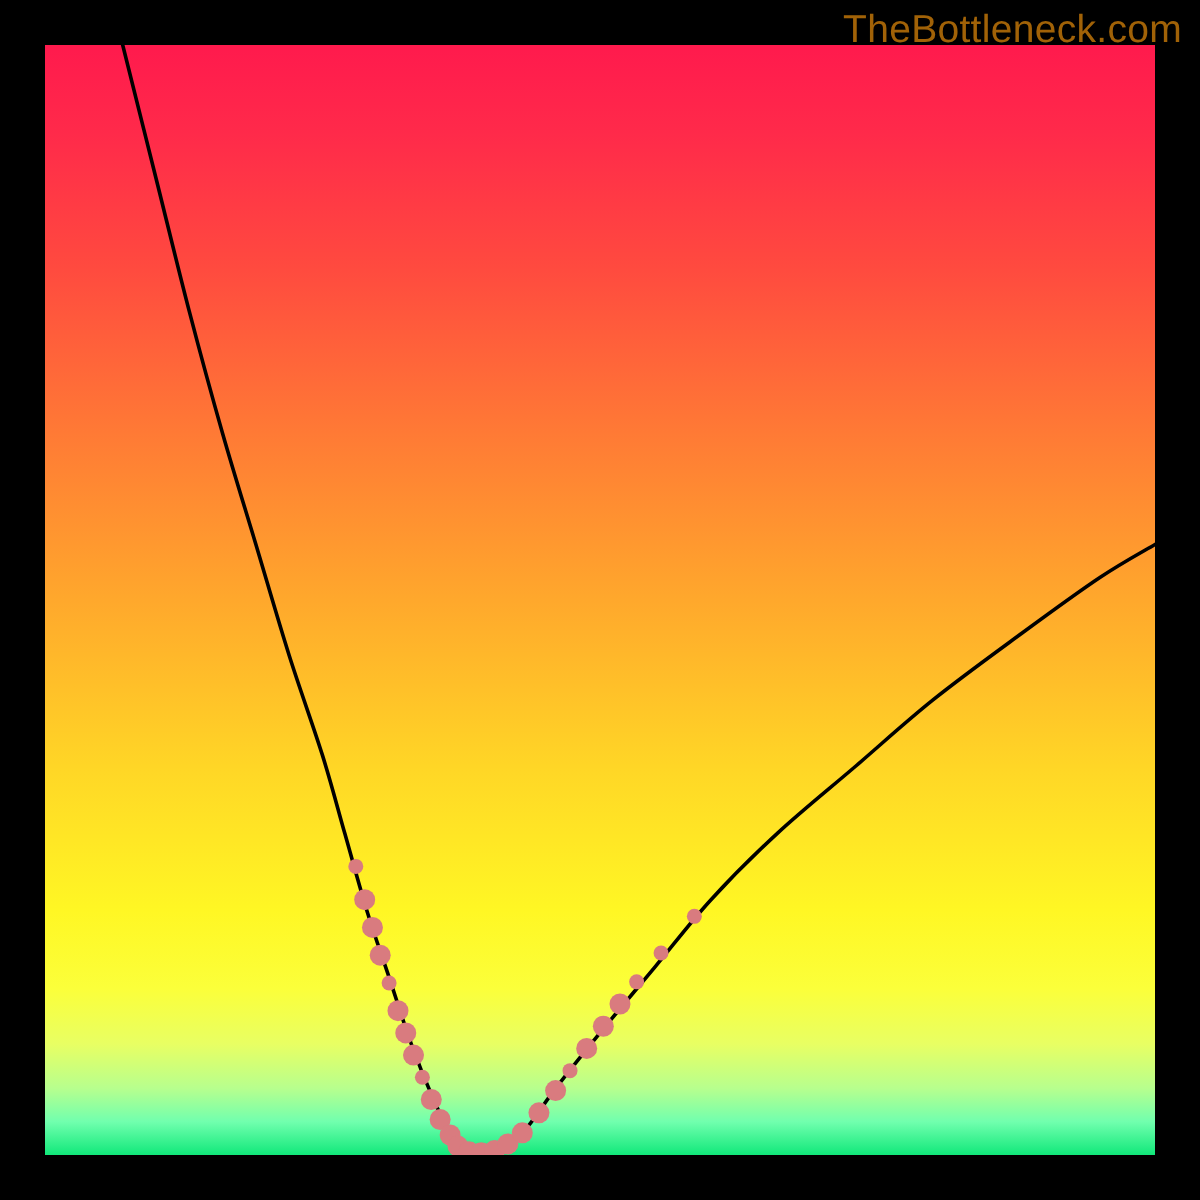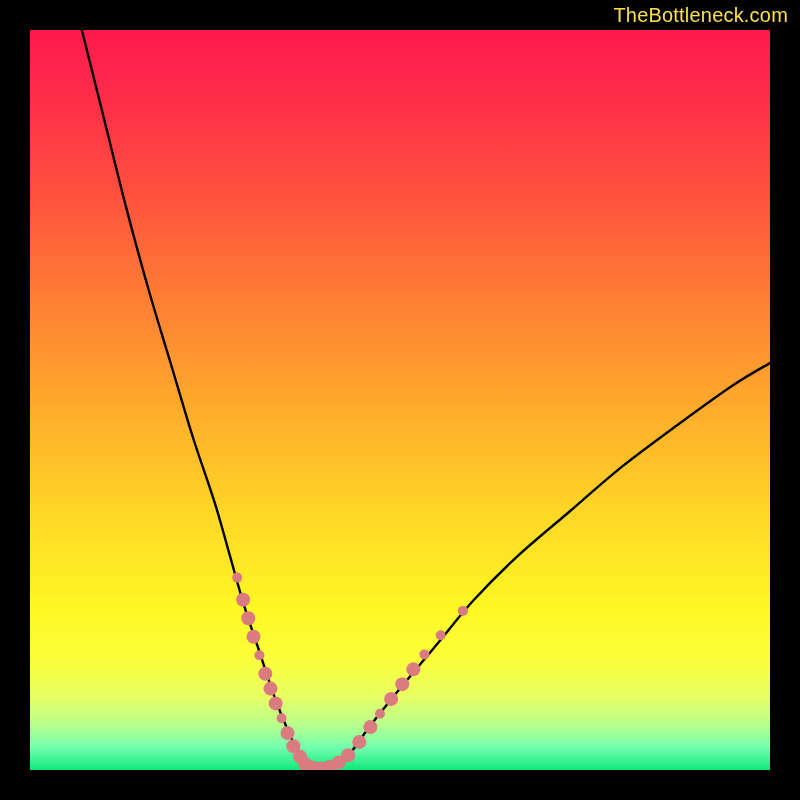--- a/index.html
+++ b/index.html
@@ -45,22 +45,22 @@
   }
   svg.curve {
     position: absolute;
     left: 0; top: 0;
     width: 740px; height: 740px;
   }
   .watermark {
     position: absolute;
     top: 4px;
     right: 12px;
-    color: #fde047;
-    font-size: 20px;
+    color: #a16207;
+    font-size: 26px;
     font-weight: 500;
     letter-spacing: 0.2px;
     user-select: none;
   }
 </style>
 </head>
 <body>
 
 <div class="frame">
   <div class="watermark">TheBottleneck.com</div>

